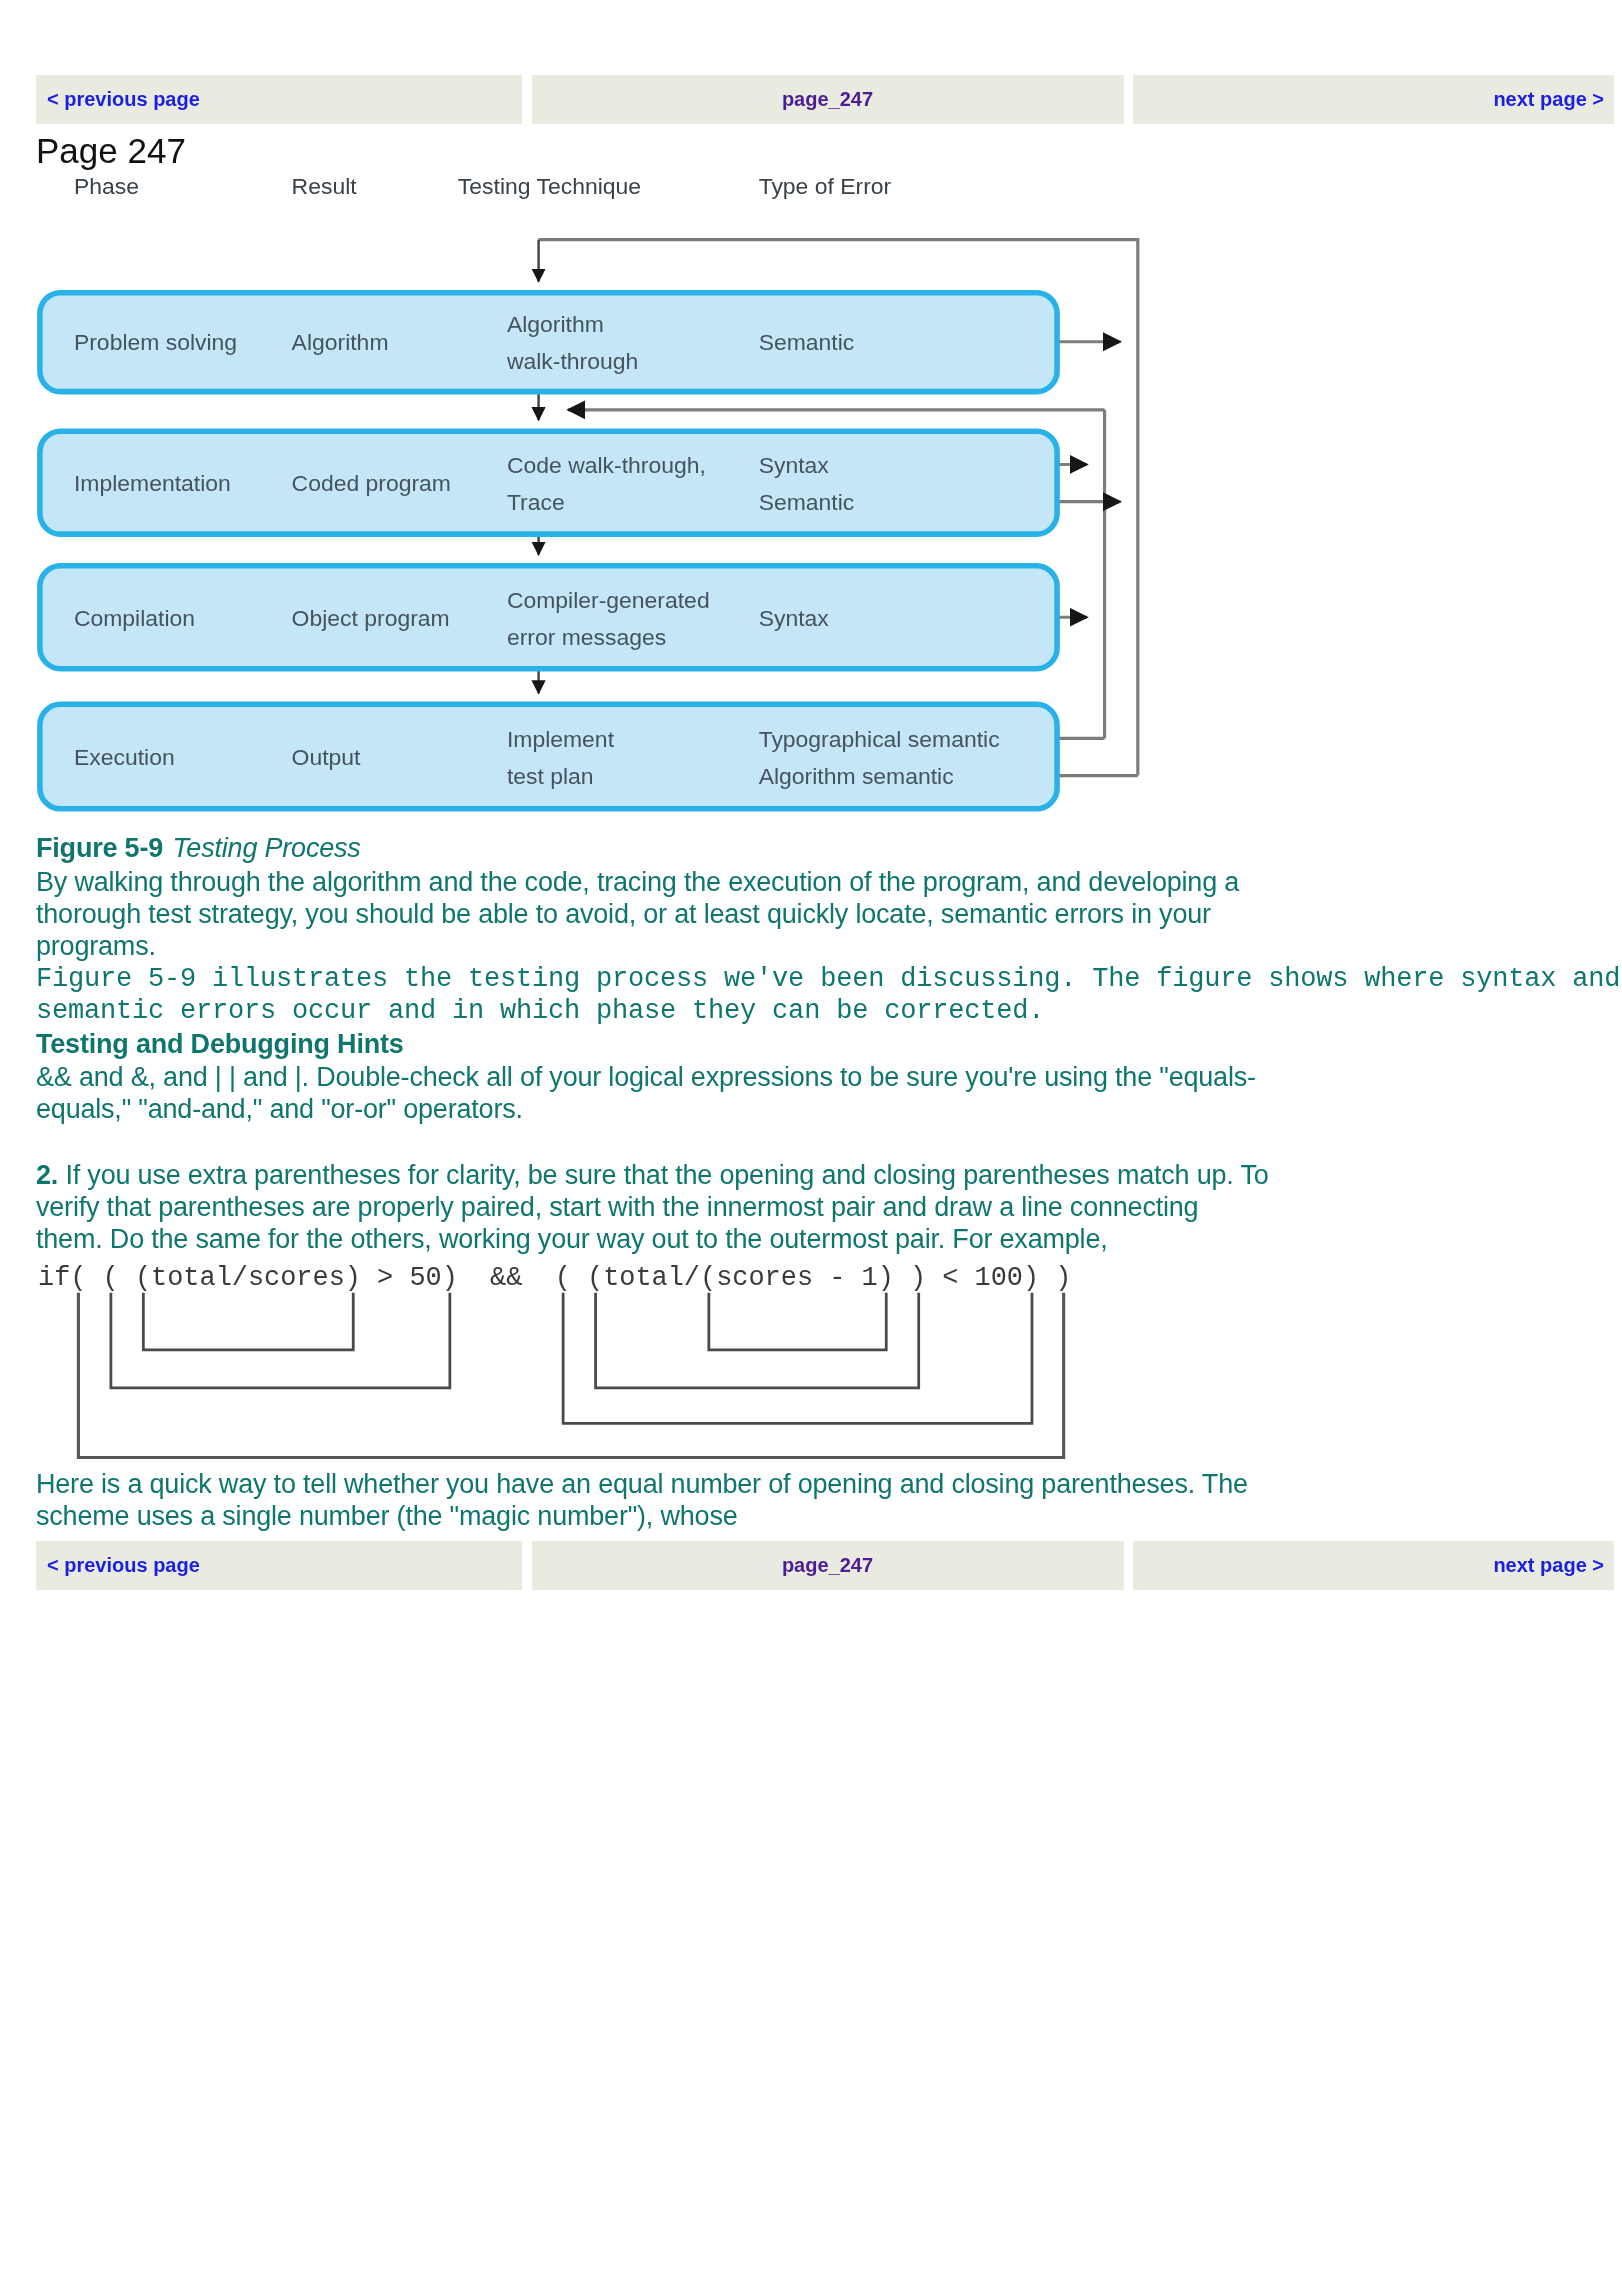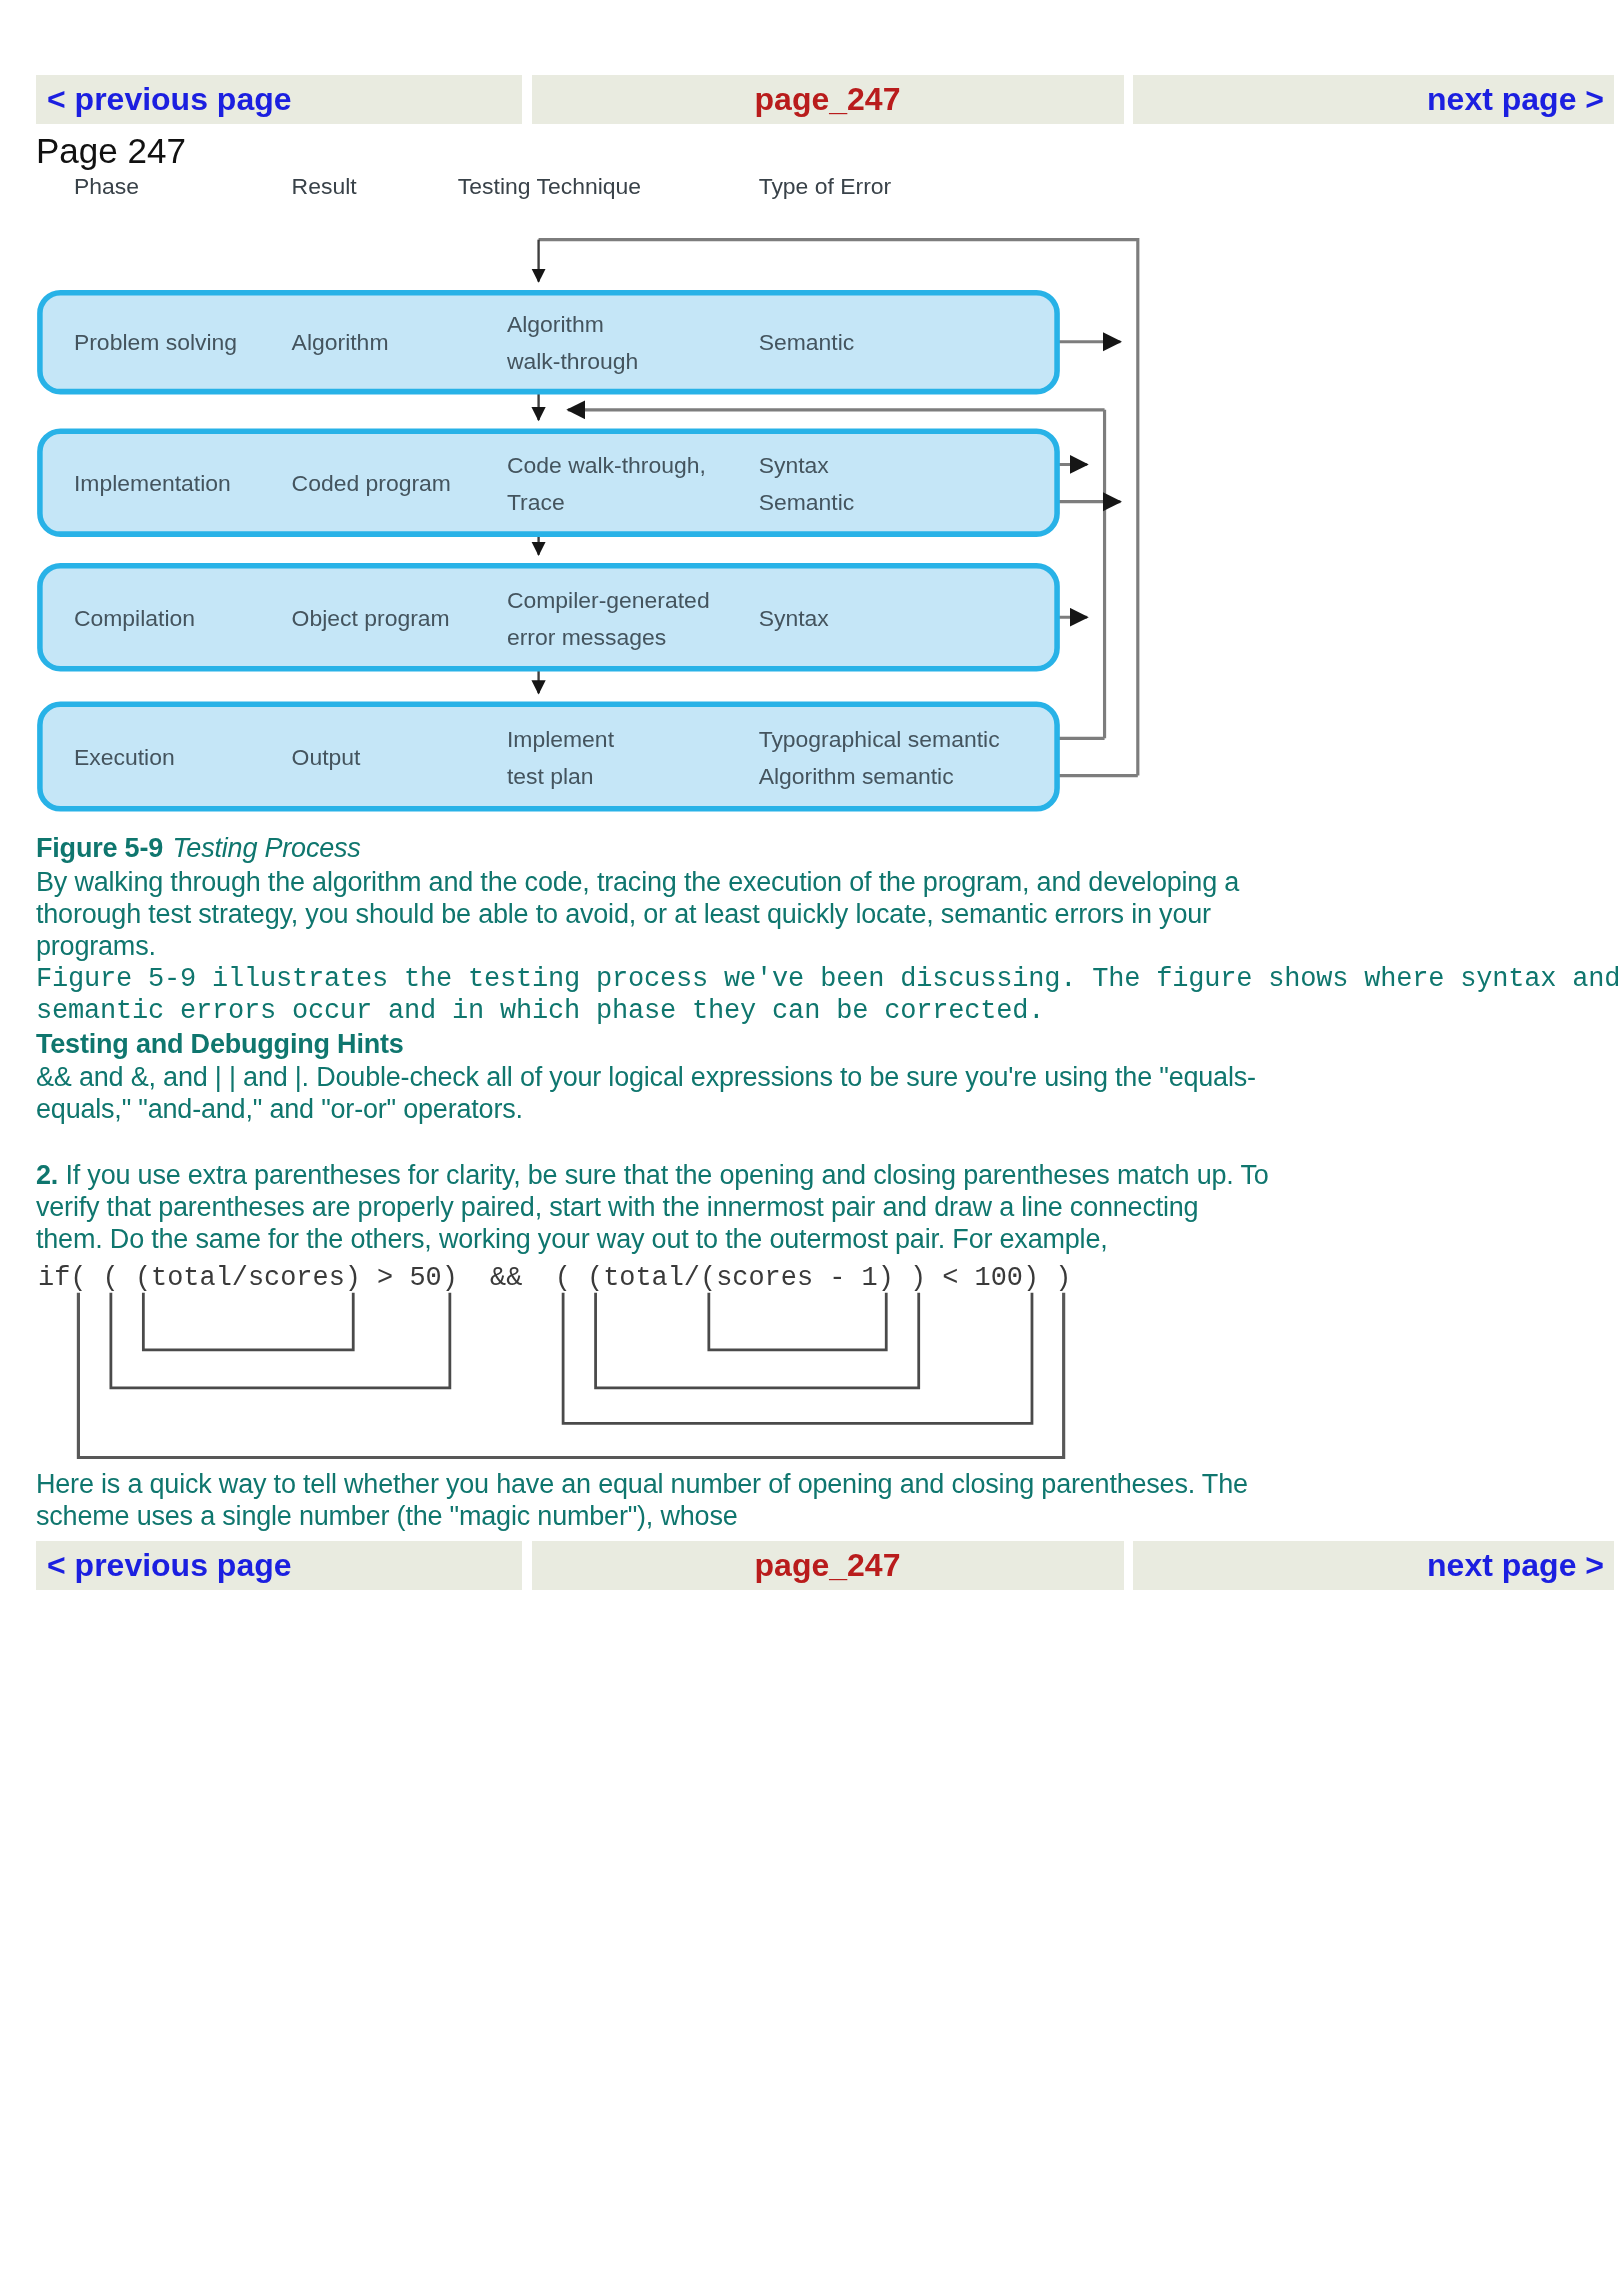--- a/index.html
+++ b/index.html
@@ -2,24 +2,24 @@
 <html style="font-size:12.7px"><head>
 <meta charset="utf-8">
 <style>
   html,body{margin:0;padding:0;background:#ffffff;}
   #page{position:relative;width:1622px;height:2295px;background:#fff;overflow:hidden;
         font-family:"Liberation Sans",sans-serif;}
   .abs{position:absolute;}
 
   
   .nav{left:36px;width:1578px;height:49px;display:flex;gap:9.5px;
-       font-weight:bold;font-size:32px;}
+       font-weight:bold;font-size:20px;}
   .nav .cell{background:#e9ebe0;display:flex;align-items:center;height:100%;box-sizing:border-box;}
   .nav .c1{width:486px;padding-left:11px;color:#1b1fe0;}
-  .nav .c2{width:592px;justify-content:center;color:#b91c1c;}
+  .nav .c2{width:592px;justify-content:center;color:#4c1d95;}
   .nav .c3{flex:1;justify-content:flex-end;padding-right:10px;color:#1b1fe0;}
 
   
   .txt{font-size:27px;line-height:32px;color:#0f766e;letter-spacing:-0.2px;white-space:nowrap;}
   .txt b{font-weight:bold;}
   .pagelabel{font-size:35px;color:#111;}
   .caption-label{font-weight:bold;}
   .caption-title{font-style:italic;margin-left:9.5px;}
   .hint-heading{font-weight:bold;}
 

